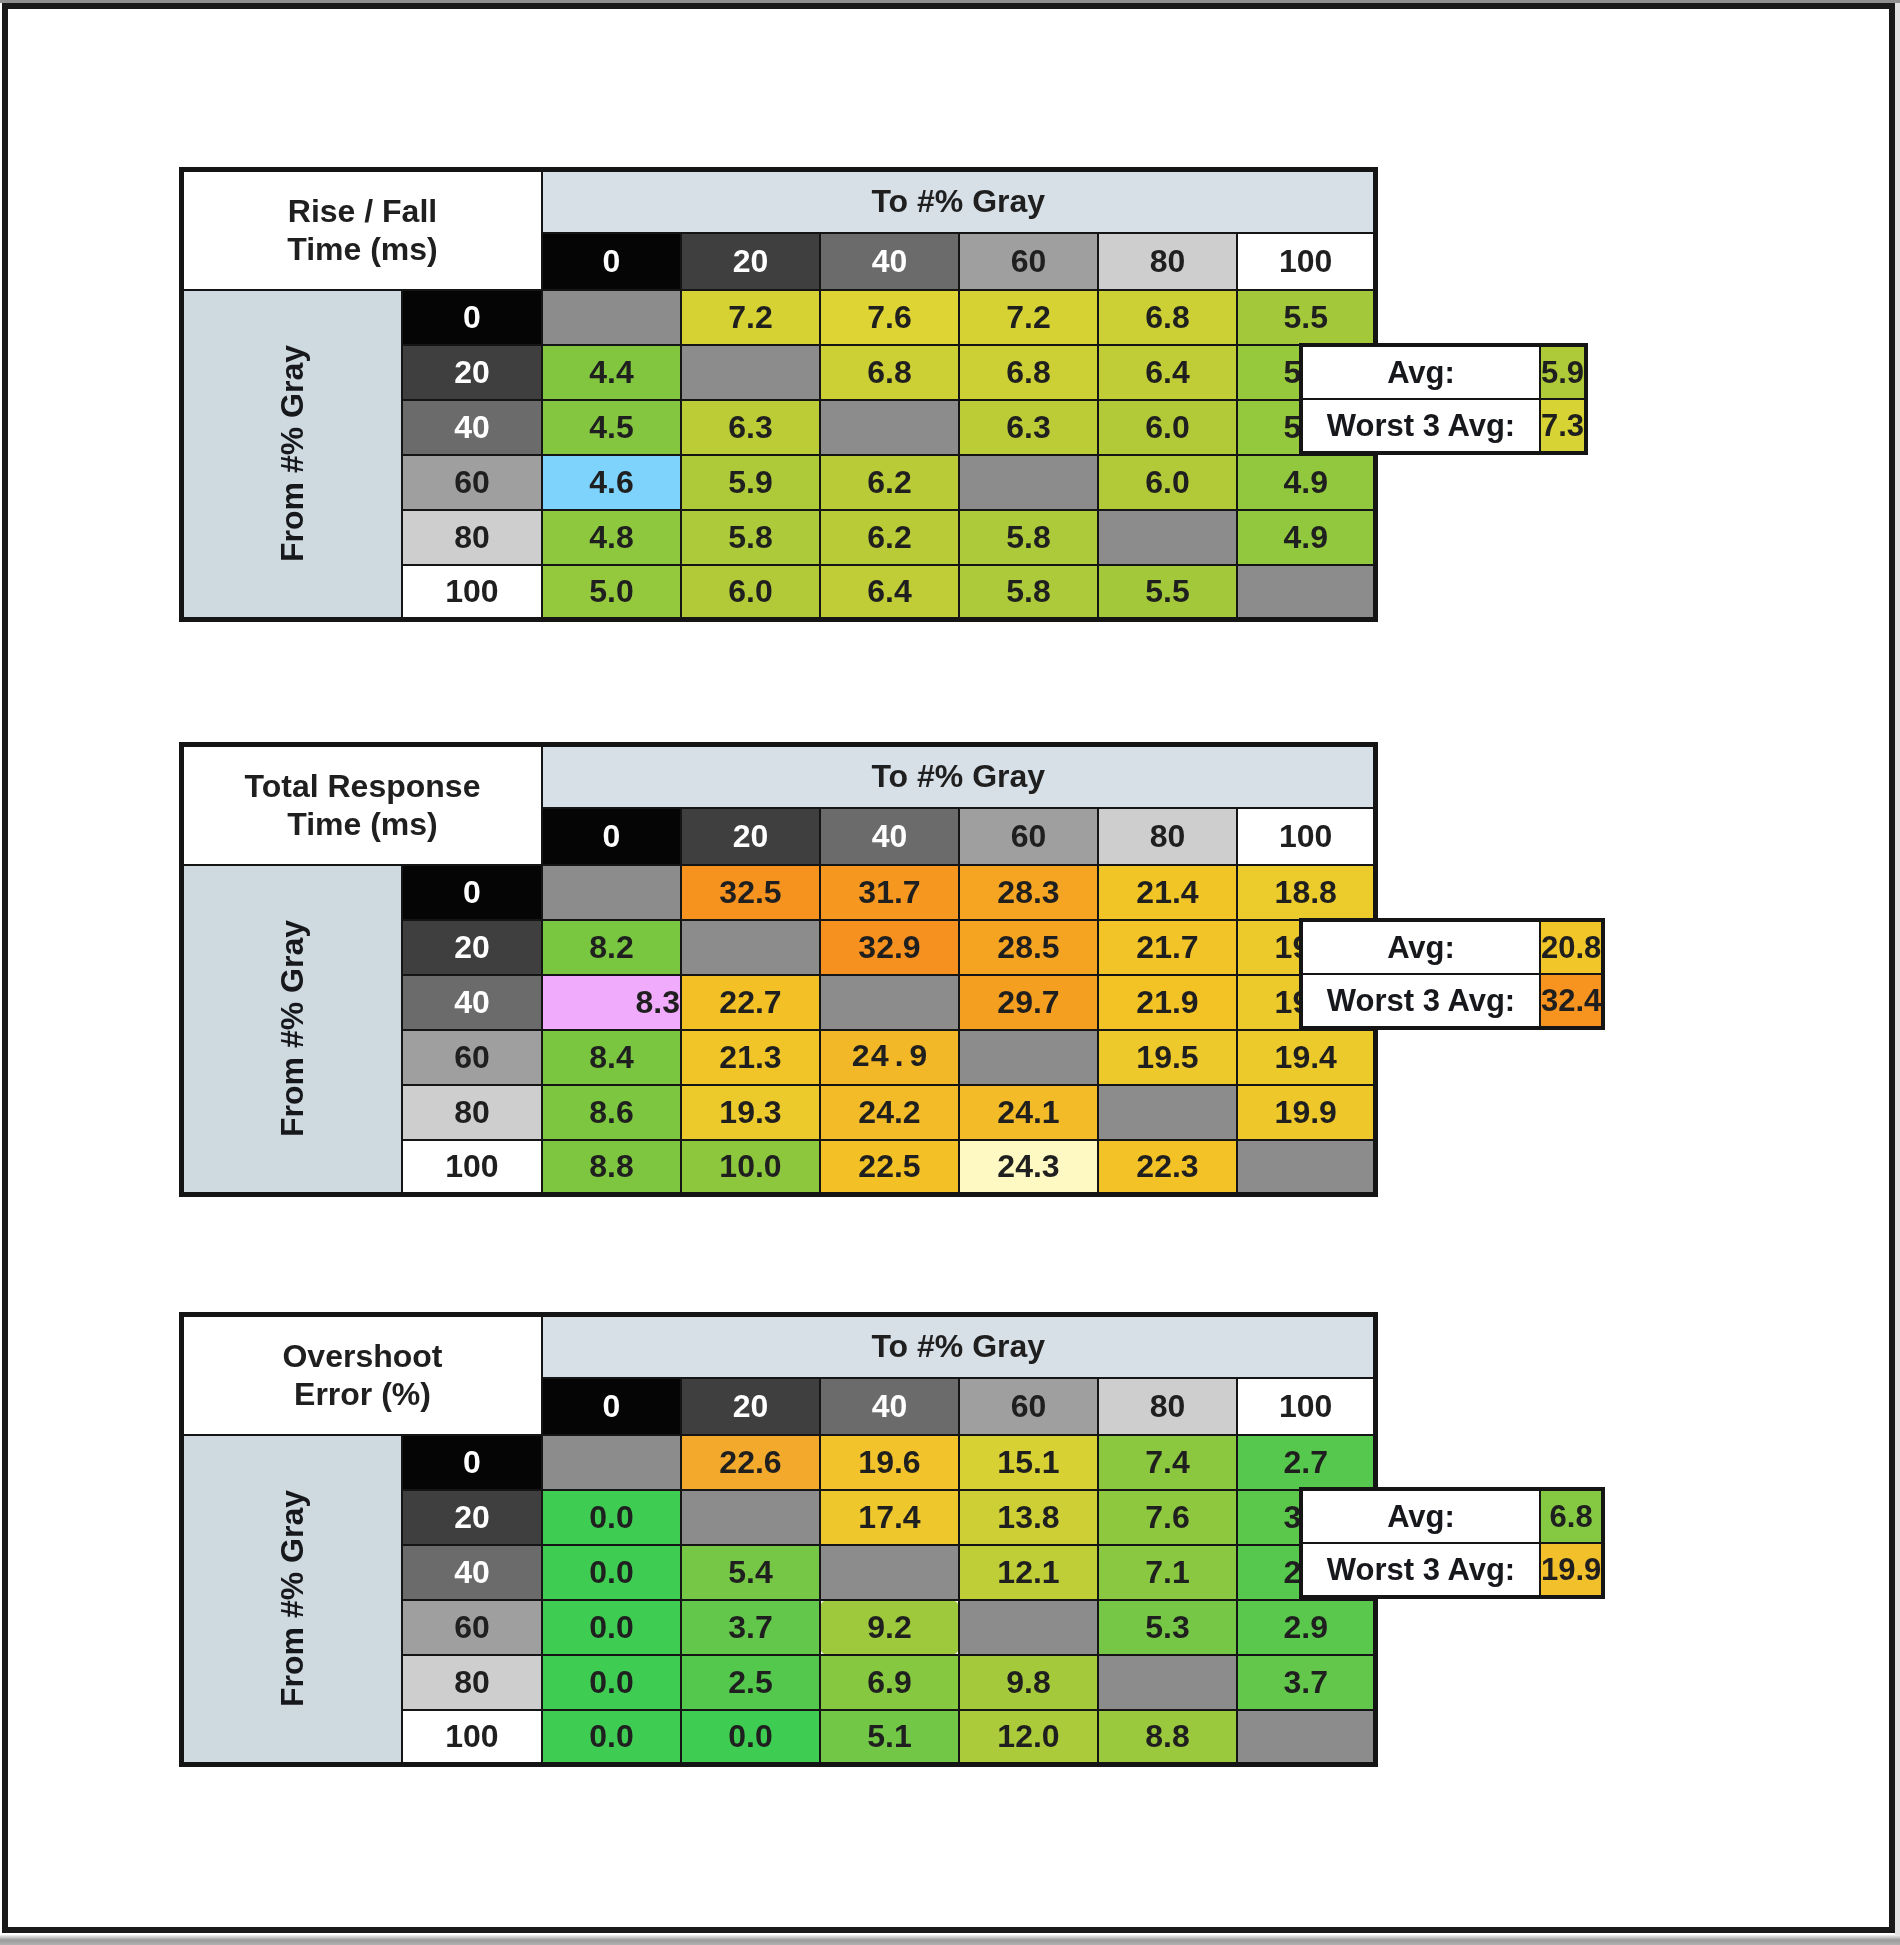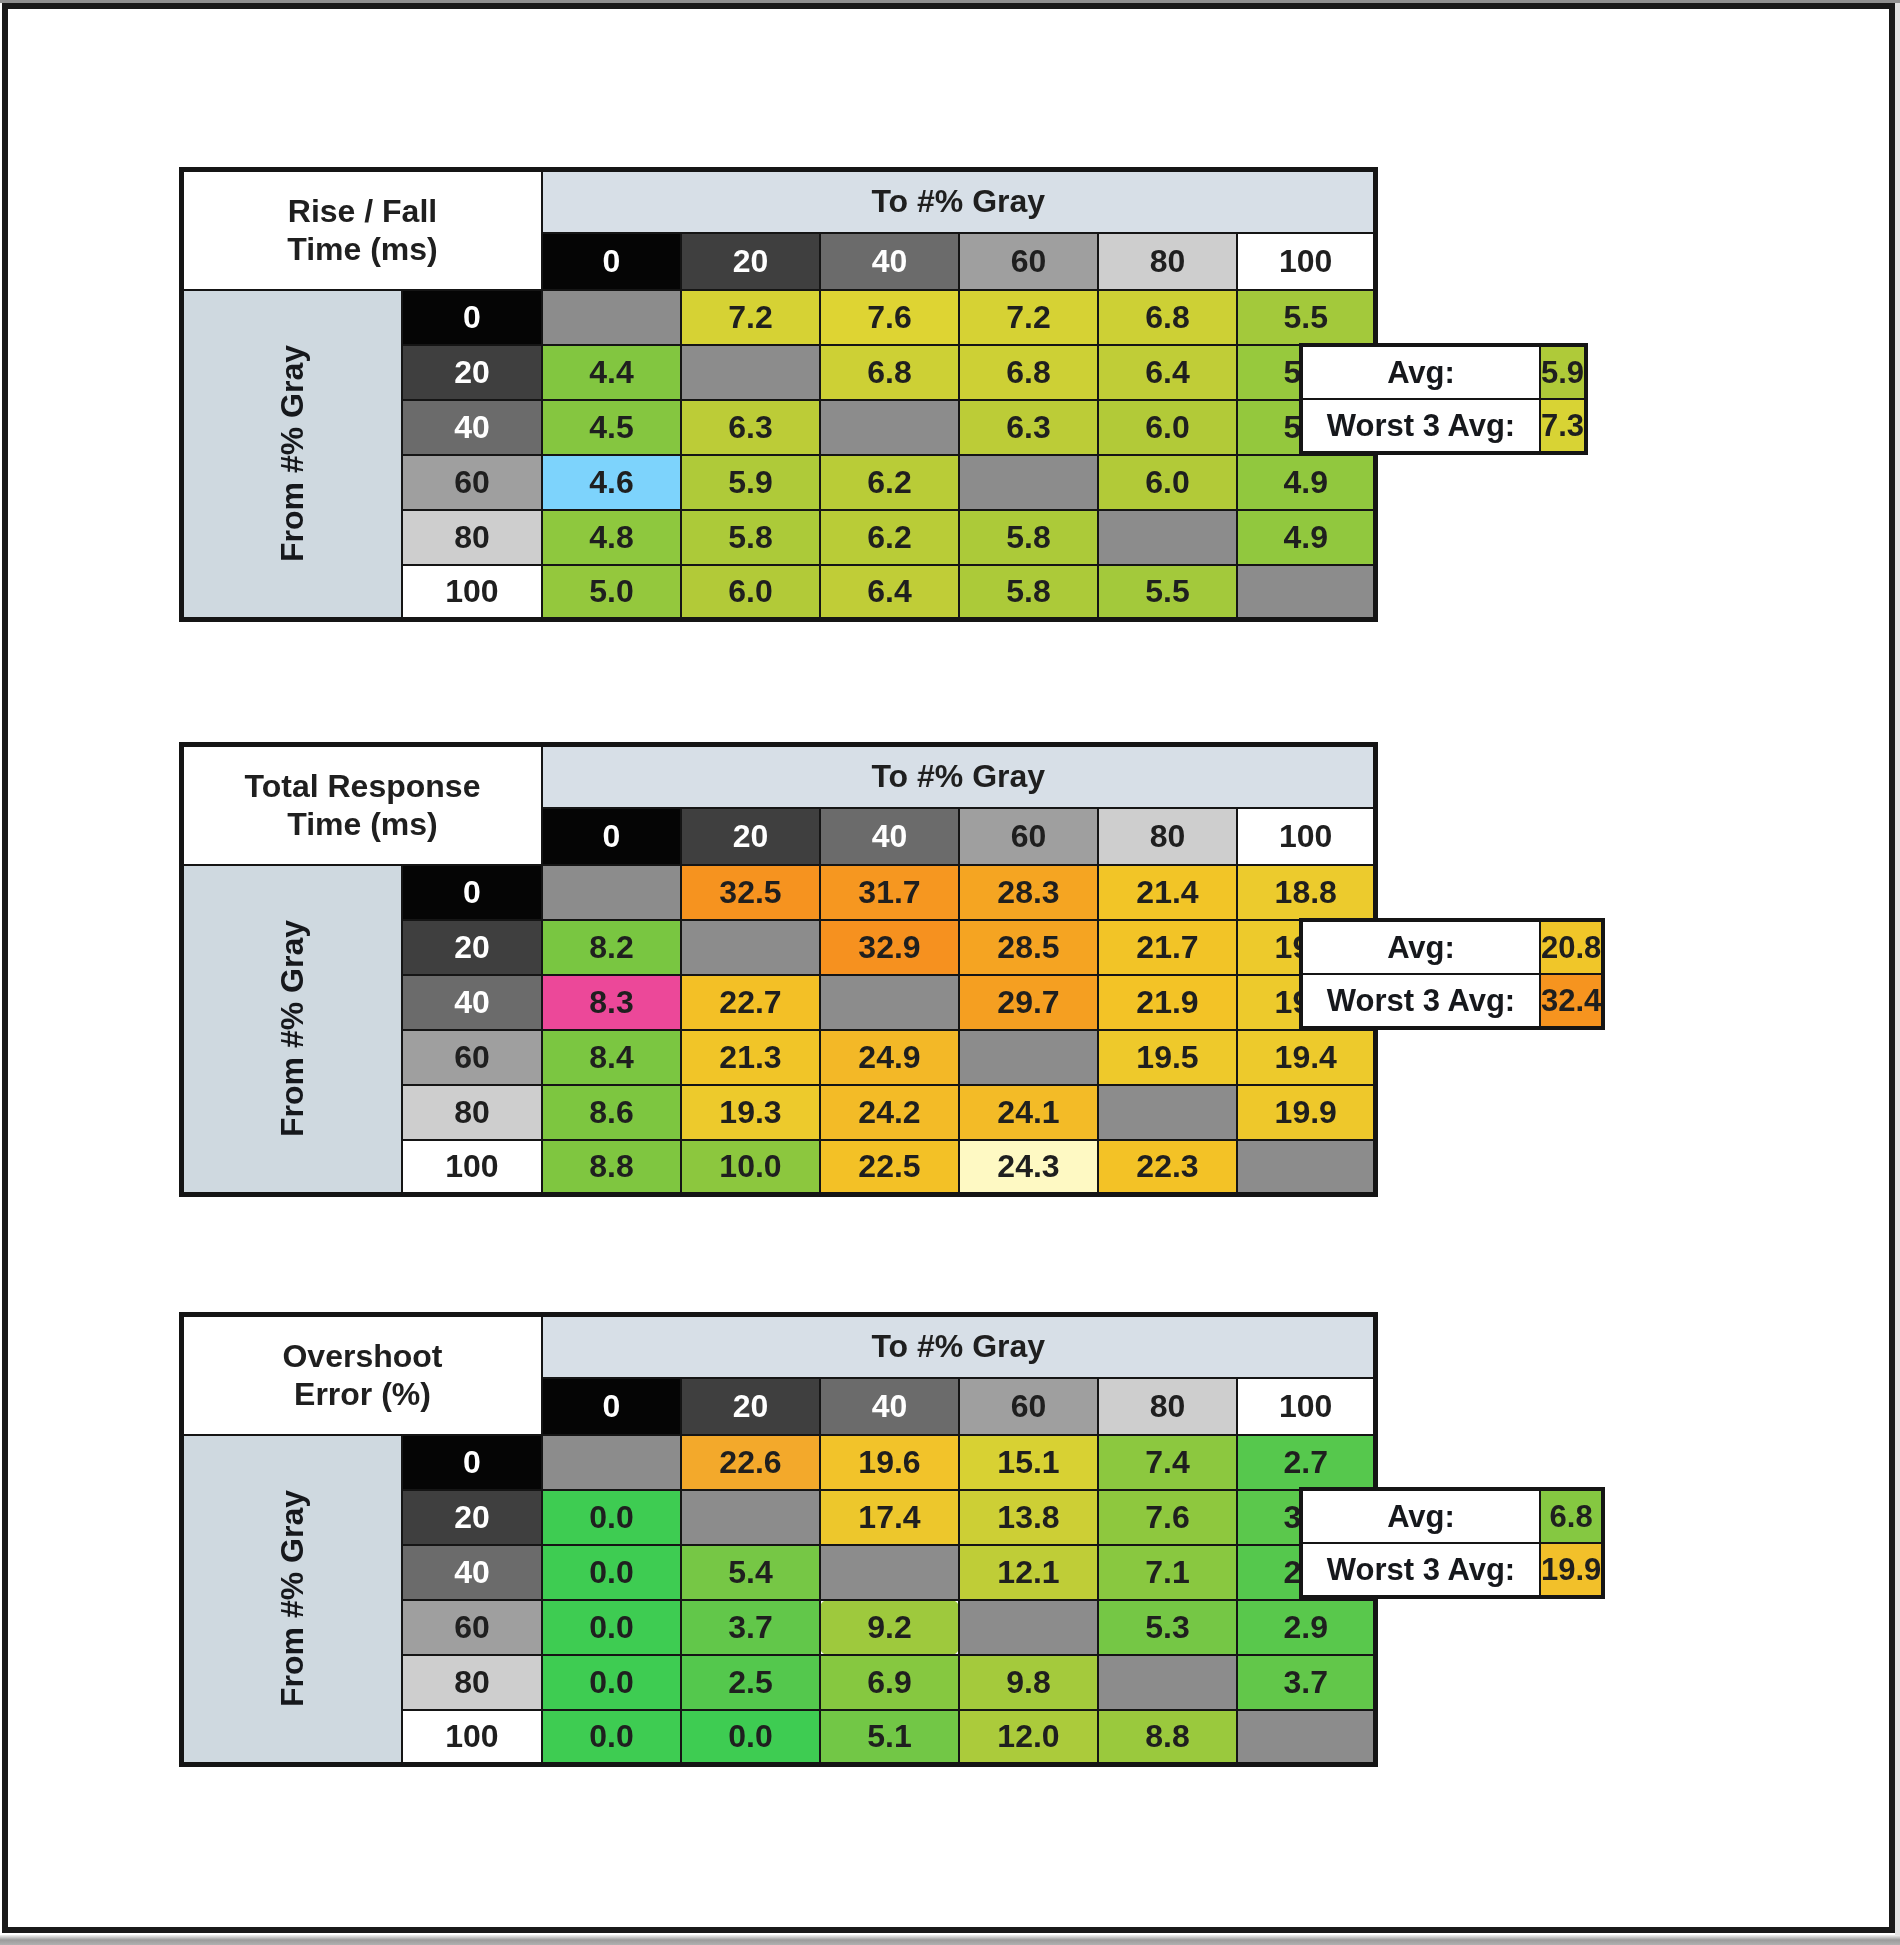--- a/index.html
+++ b/index.html
@@ -182,32 +182,32 @@
             <td class="rowhdr" style="background: rgb(63, 63, 63); color: rgb(255, 255, 255);">20</td>
             <td class="cell" style="background: rgb(121, 198, 65);">8.2</td>
             <td class="cell" style="background: rgb(140, 140, 140);"></td>
             <td class="cell" style="background: rgb(246, 145, 31);">32.9</td>
             <td class="cell" style="background: rgb(245, 164, 34);">28.5</td>
             <td class="cell" style="background: rgb(242, 196, 39);">21.7</td>
             <td class="cell" style="background: rgb(237, 202, 44);">19.3</td>
           </tr>
         <tr style="height:55px">
             <td class="rowhdr" style="background: rgb(107, 107, 107); color: rgb(255, 255, 255);">40</td>
-            <td class="cell" style="background: #ec4899;">8.3</td>
+            <td class="cell" style="background: #f0abfc; text-align: right;">8.3</td>
             <td class="cell" style="background: rgb(243, 192, 38);">22.7</td>
             <td class="cell" style="background: rgb(140, 140, 140);"></td>
             <td class="cell" style="background: rgb(245, 159, 33);">29.7</td>
             <td class="cell" style="background: rgb(243, 195, 38);">21.9</td>
             <td class="cell" style="background: rgb(237, 202, 44);">19.2</td>
           </tr>
         <tr style="height:55px">
             <td class="rowhdr" style="background: rgb(159, 159, 159); color: rgb(31, 31, 31);">60</td>
             <td class="cell" style="background: rgb(123, 198, 65);">8.4</td>
             <td class="cell" style="background: rgb(241, 197, 40);">21.3</td>
-            <td class="cell" style="background: rgb(243, 184, 39);">24.9</td>
+            <td class="cell" style="background: rgb(243, 184, 39); font-family: Liberation Mono, monospace;">24.9</td>
             <td class="cell" style="background: rgb(140, 140, 140);"></td>
             <td class="cell" style="background: rgb(238, 201, 43);">19.5</td>
             <td class="cell" style="background: rgb(237, 202, 44);">19.4</td>
           </tr>
         <tr style="height:55px">
             <td class="rowhdr" style="background: rgb(206, 206, 206); color: rgb(31, 31, 31);">80</td>
             <td class="cell" style="background: rgb(125, 198, 64);">8.6</td>
             <td class="cell" style="background: rgb(237, 202, 44);">19.3</td>
             <td class="cell" style="background: rgb(243, 187, 39);">24.2</td>
             <td class="cell" style="background: rgb(243, 187, 39);">24.1</td>

